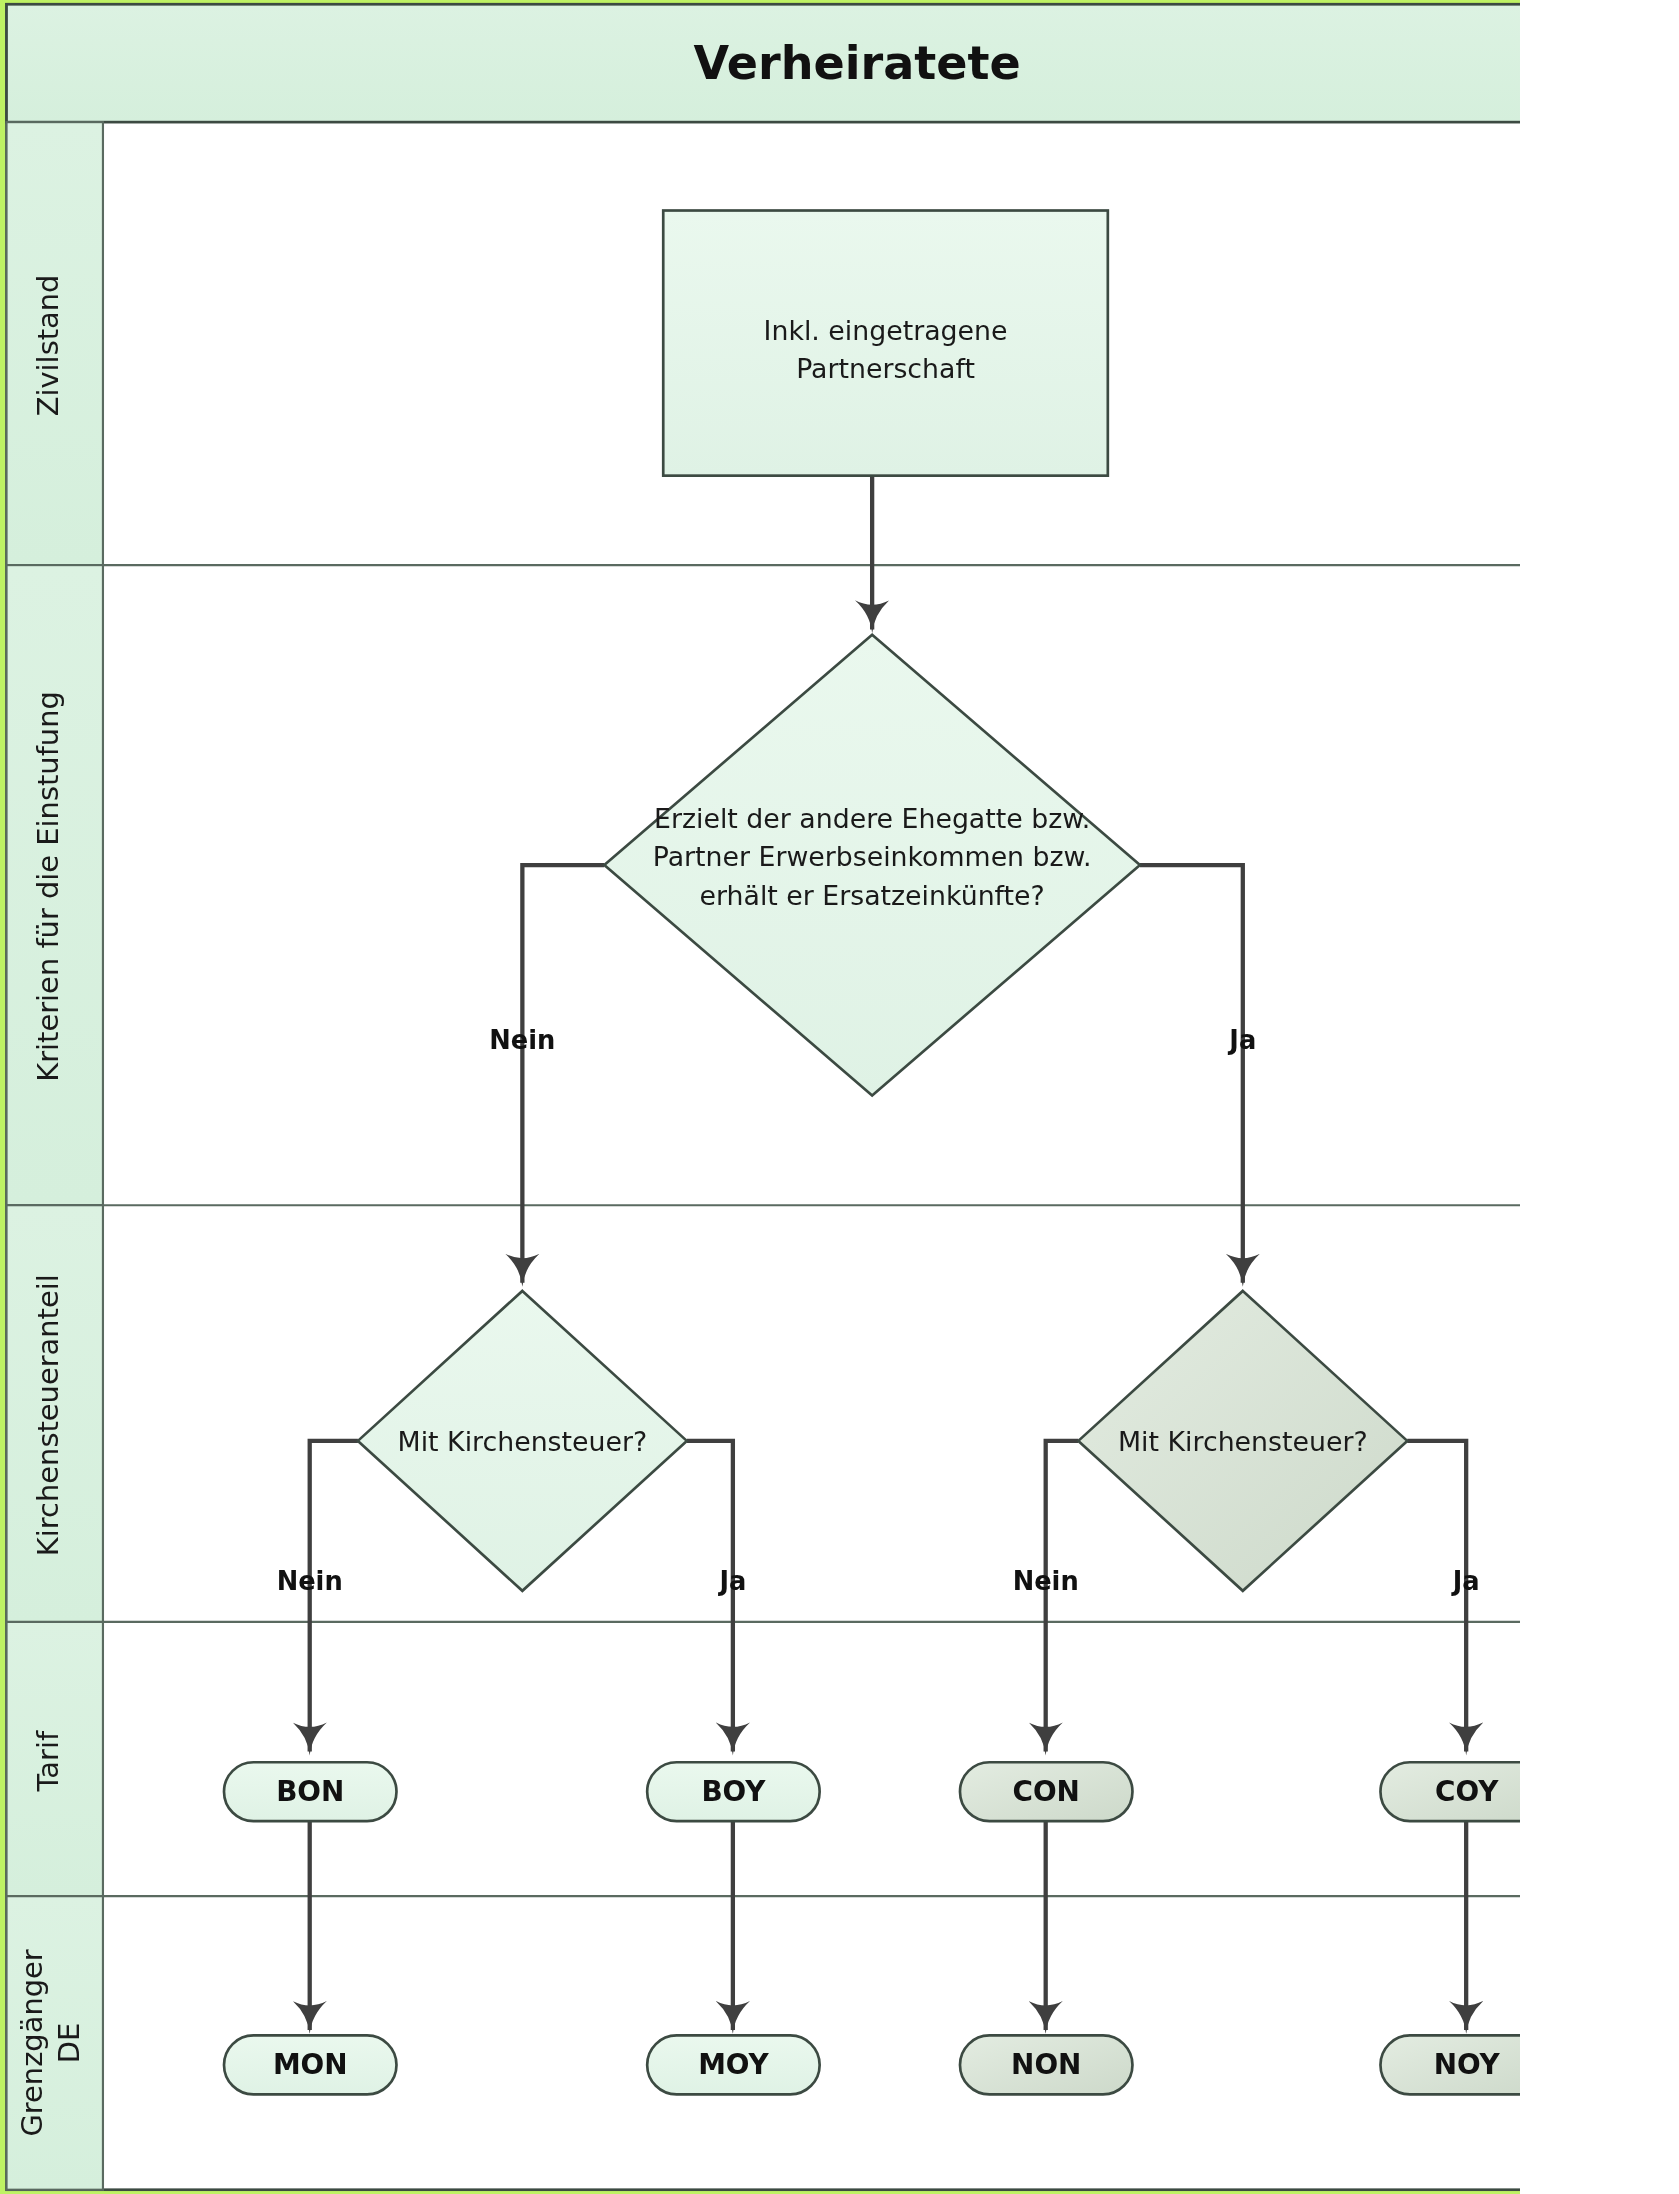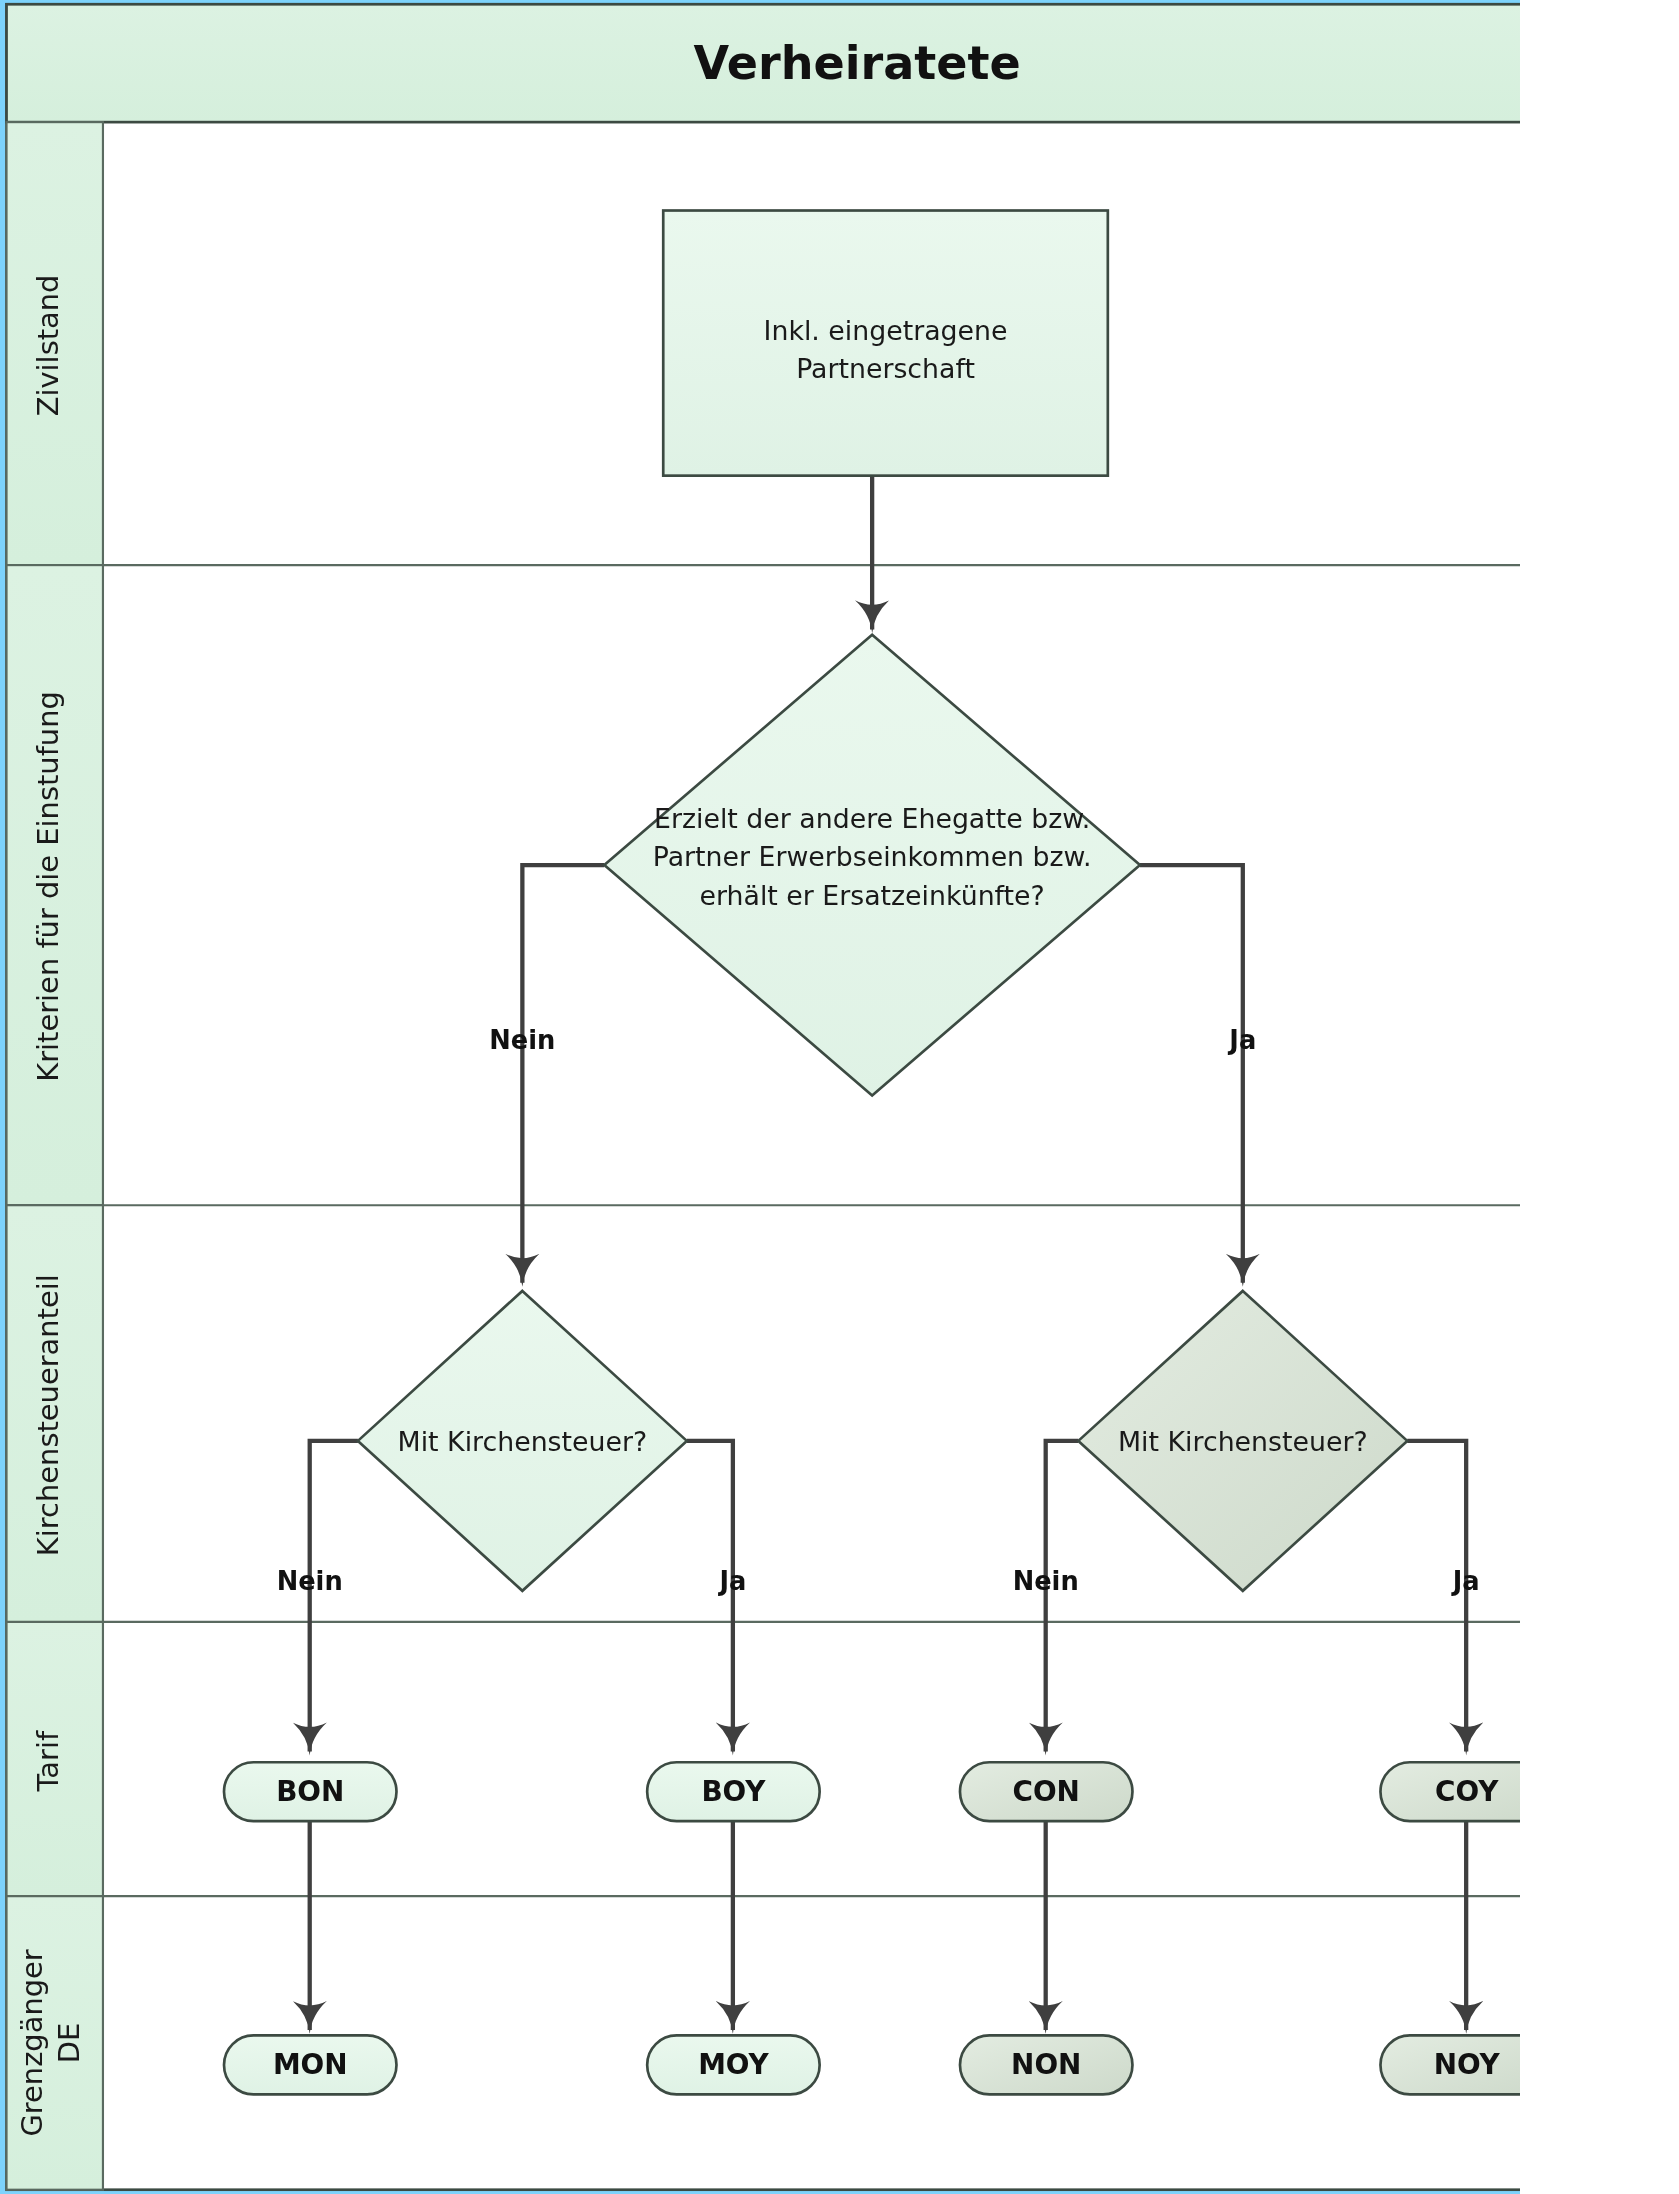--- a/index.html
+++ b/index.html
@@ -8,21 +8,21 @@
     background: #ffffff;
   }
   body {
     font-family: "DejaVu Sans", sans-serif;
   }
   #page {
     position: relative;
     width: 1520px;
     height: 2194px;
     overflow: hidden;
-    background: #7dd3fc;
+    background: #bef264;
   }
   #chart-svg {
     position: absolute;
     top: 0;
     left: 0;
     width: 1680px;
     height: 2194px;
     display: block;
   }
   .band-label {

